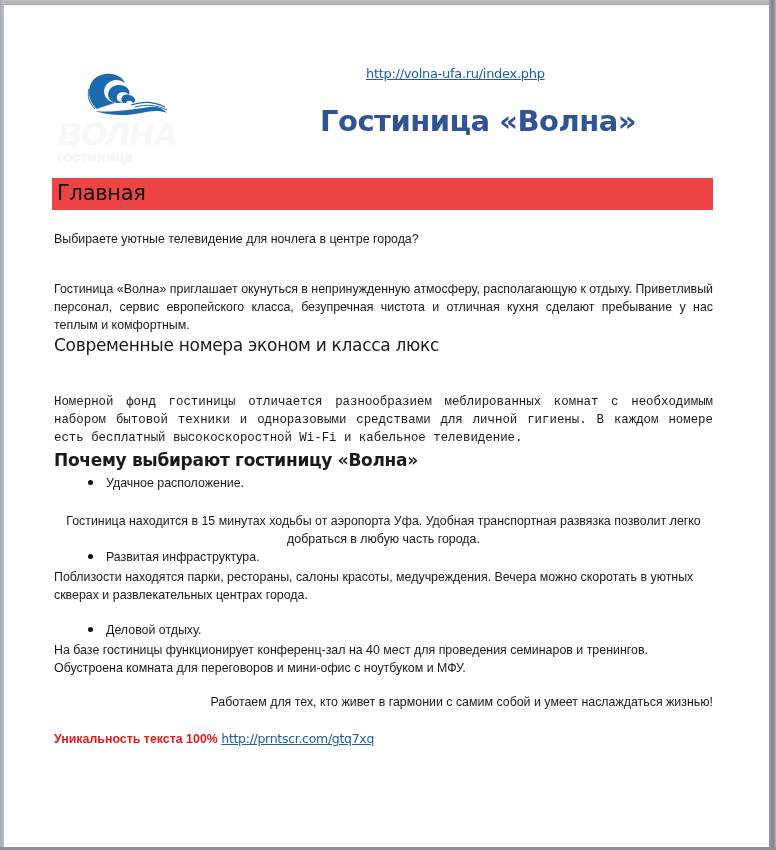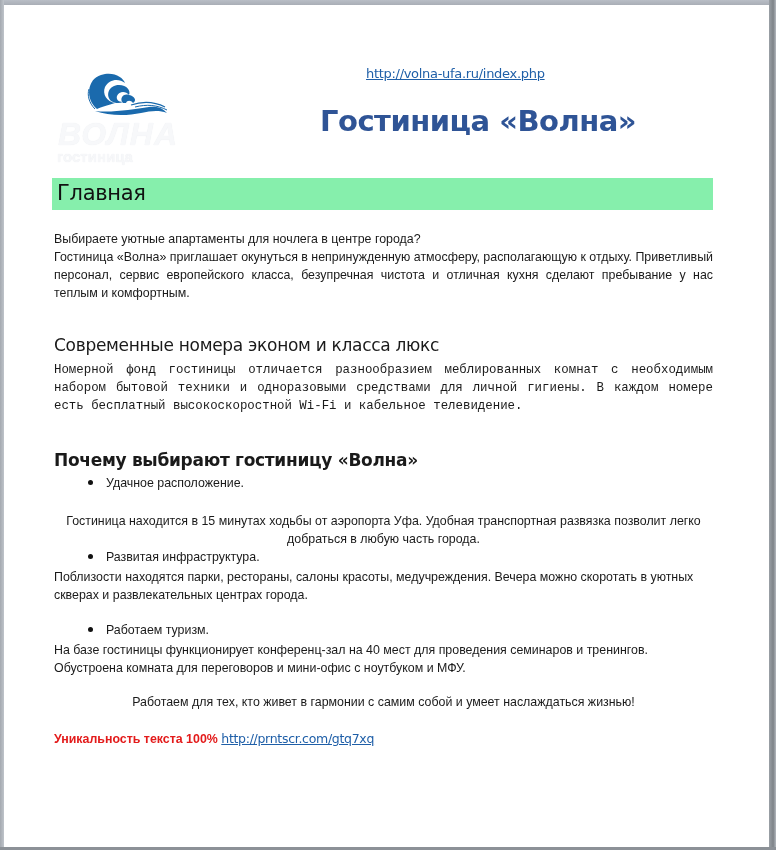--- a/index.html
+++ b/index.html
@@ -16,31 +16,31 @@
 
     .page { position: absolute; left: 4px; top: 5px; width: 765px; height: 842px; background: #fff; }
 
     .logo { position: absolute; left: 55px; top: 64px; width: 145px; height: 108px; }
     .logo .wordmark { position: absolute; left: 3px; top: 52px; font-family: "Liberation Sans", sans-serif; font-weight: bold; font-style: italic; font-size: 32px; color: #f7f8fa; text-shadow: 0 0 1px #e8eaee; letter-spacing: 1px; }
     .logo .wordsub { position: absolute; left: 2px; top: 84px; font-family: "Liberation Sans", sans-serif; font-weight: bold; font-size: 15px; color: #f6f7f9; text-shadow: 0 0 1px #e6e8ec; letter-spacing: 0px; }
 
     .site-link { position: absolute; left: 366px; top: 66px; font-size: 13px; color: #1f5fa8; text-decoration: underline; font-family: "DejaVu Sans", sans-serif; letter-spacing: -0.3px; }
     .hotel-title { position: absolute; left: 320px; top: 104px; font-size: 29px; font-weight: bold; color: #2f5496; font-family: "DejaVu Sans", sans-serif; letter-spacing: -0.5px; }
 
-    .main-heading { position: absolute; left: 52px; top: 178px; width: 661px; height: 32px; background: #86efac; }
+    .main-heading { position: absolute; left: 52px; top: 178px; width: 661px; height: 32px; background: #ef4444; }
     .main-heading span { position: absolute; left: 5px; top: 3px; font-size: 21px; color: #111; font-family: "DejaVu Sans", sans-serif; letter-spacing: -0.3px; }
 
     .text { position: absolute; left: 54px; width: 659px; font-size: 12.4px; line-height: 18px; color: #1a1a1a; font-family: "Liberation Sans", sans-serif; }
-    .justify { text-align: justify; }
+    .justify { text-align: justify; margin-top: 32px; }
     .sub-heading { position: absolute; left: 54px; font-size: 17px; color: #1a1a1a; font-family: "DejaVu Sans", sans-serif; letter-spacing: -0.3px; margin-top: 14px; }
 
     .bullet-line { position: absolute; left: 88px; font-size: 12.4px; color: #1a1a1a; font-family: Liberation Sans, sans-serif; }
     .bullet-line .dot { display: inline-block; width: 5px; height: 5px; border-radius: 50%; background: #111; margin-right: 13px; vertical-align: middle; position: relative; top: -1px; }
 
-    .motto { position: absolute; left: 54px; width: 659px; text-align: center; font-size: 12.4px; color: #1a1a1a; font-family: "Liberation Sans", sans-serif; }
+    .motto { position: absolute; left: 54px; width: 659px; text-align: right; font-size: 12.4px; color: #1a1a1a; font-family: "Liberation Sans", sans-serif; }
     .uniq { position: absolute; left: 54px; font-size: 12.4px; font-family: "Liberation Sans", sans-serif; }
     .uniq .red { color: #e31b1b; font-weight: bold; }
     .uniq a { color: #1f5fa8; text-decoration: underline; font-family: "DejaVu Sans", sans-serif; font-size: 12.5px; letter-spacing: -0.3px; }
   </style>
 </head>
 <body>
 
 <div class="frame-top"></div>
 <div class="frame-left"></div>
 <div class="frame-right"></div>
@@ -62,40 +62,40 @@
   <span class="wordsub">гостиница</span>
 </div>
 
 <a class="site-link">http://volna-ufa.ru/index.php</a>
 <div class="hotel-title">Гостиница «Волна»</div>
 
 <div class="main-heading">
   <span>Главная</span>
 </div>
 
-<div class="text" style="top:230px;">Выбираете уютные апартаменты для ночлега в центре города?</div>
+<div class="text" style="top:230px;">Выбираете уютные телевидение для ночлега в центре города?</div>
 <div class="text justify" style="top:248px;">Гостиница «Волна» приглашает окунуться в непринужденную атмосферу, располагающую к отдыху. Приветливый персонал, сервис европейского класса, безупречная чистота и отличная кухня сделают пребывание у нас теплым и комфортным.</div>
 
 <div class="sub-heading" style="top:321px;">Современные номера эконом и класса люкс</div>
 <div class="text justify" style="top:361px;font-family:Liberation Mono, monospace;">Номерной фонд гостиницы отличается разнообразием меблированных комнат с необходимым набором бытовой техники и одноразовыми средствами для личной гигиены. В каждом номере есть бесплатный высокоскоростной Wi-Fi и кабельное телевидение.</div>
 
 <div class="sub-heading" style="top:436px;font-weight:bold;">Почему выбирают гостиницу «Волна»</div>
 
 <div class="bullet-line" style="top:476px;">
   <span class="dot"></span><span>Удачное расположение.</span>
 </div>
 <div class="text" style="top:512px;text-align:center;">Гостиница находится в 15 минутах ходьбы от аэропорта Уфа. Удобная транспортная развязка позволит легко добраться в любую часть города.</div>
 
 <div class="bullet-line" style="top:550px;">
   <span class="dot"></span><span>Развитая инфраструктура.</span>
 </div>
 <div class="text" style="top:568px;">Поблизости находятся парки, рестораны, салоны красоты, медучреждения. Вечера можно скоротать в уютных скверах и развлекательных центрах города.</div>
 
 <div class="bullet-line" style="top:623px;">
-  <span class="dot"></span><span>Работаем туризм.</span>
+  <span class="dot"></span><span>Деловой отдыху.</span>
 </div>
 <div class="text" style="top:641px;">На базе гостиницы функционирует конференц-зал на 40 мест для проведения семинаров и тренингов. Обустроена комната для переговоров и мини-офис с ноутбуком и МФУ.</div>
 
 <div class="motto" style="top:695px;">Работаем для тех, кто живет в гармонии с самим собой и умеет наслаждаться жизнью!</div>
 
 <div class="uniq" style="top:731px;">
   <span class="red">Уникальность текста 100%</span>
   <a>http://prntscr.com/gtq7xq</a>
 </div>
 

